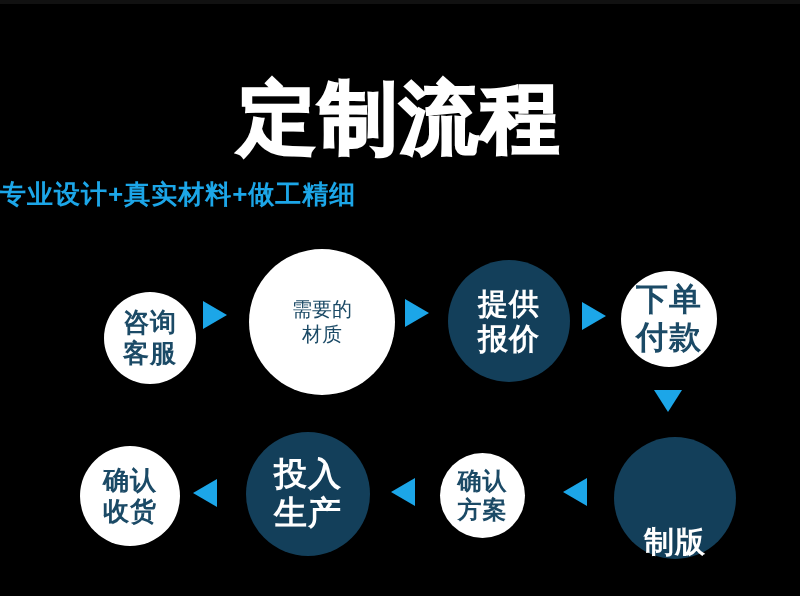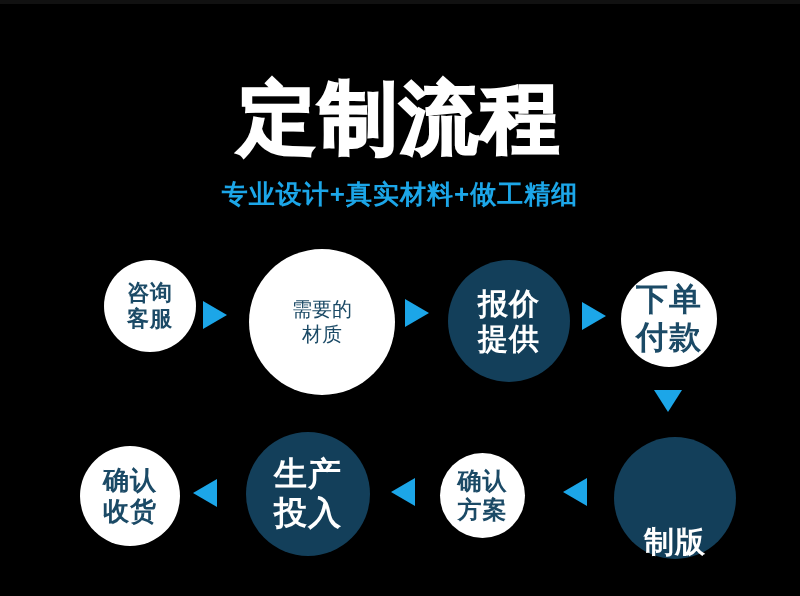--- a/index.html
+++ b/index.html
@@ -24,21 +24,21 @@
     color:#fff;
     font-size:78px;
     font-weight:900;
     letter-spacing:3px;
     -webkit-text-stroke:2.5px #fff;
     line-height:1.1;
     white-space:nowrap;
   }
   .subtitle{
     position:absolute;top:173px;left:0;width:100%;
-    text-align:center;
+    text-align:left;
     color:var(--accent);
     font-size:26px;
     font-weight:700;
     letter-spacing:1px;
     white-space:nowrap;
   }
   .node{
     position:absolute;
     border-radius:50%;
     display:flex;flex-direction:column;
@@ -70,37 +70,37 @@
   }
 </style>
 </head>
 <body>
 
 <div class="canvas">
 
   <div class="title">定制流程</div>
   <div class="subtitle">专业设计+真实材料+做工精细</div>
 
-  <div class="node white" style="left:104px;top:256px;width:92px;height:92px;font-size:22px;">
+  <div class="node white" style="left:104px;top:288px;width:92px;height:92px;font-size:26px;">
     <span class="ln">咨询</span>
     <span class="ln">客服</span>
   </div>
 
   <div class="arrow right" style="left:203px;top:297px;"></div>
 
   <div class="node white light-weight" style="left:249px;top:245px;width:146px;height:146px;font-size:20px;">
     <span class="ln">需要的</span>
     <span class="ln">材质</span>
   </div>
 
   <div class="arrow right" style="left:405px;top:295px;"></div>
 
   <div class="node dark" style="left:448px;top:256px;width:122px;height:122px;font-size:30px;">
+    <span class="ln">提供</span>
     <span class="ln">报价</span>
-    <span class="ln">提供</span>
   </div>
 
   <div class="arrow right" style="left:582px;top:298px;"></div>
 
   <div class="node white" style="left:621px;top:267px;width:96px;height:96px;font-size:32px;">
     <span class="ln">下单</span>
     <span class="ln">付款</span>
   </div>
 
   <div class="arrow down" style="left:654px;top:386px;"></div>
@@ -112,22 +112,22 @@
   <div class="arrow left" style="left:563px;top:474px;"></div>
 
   <div class="node white" style="left:440px;top:449px;width:85px;height:85px;font-size:24px;">
     <span class="ln">确认</span>
     <span class="ln">方案</span>
   </div>
 
   <div class="arrow left" style="left:391px;top:474px;"></div>
 
   <div class="node dark" style="left:246px;top:428px;width:124px;height:124px;font-size:33px;">
+    <span class="ln">投入</span>
     <span class="ln">生产</span>
-    <span class="ln">投入</span>
   </div>
 
   <div class="arrow left" style="left:193px;top:475px;"></div>
 
   <div class="node white" style="left:80px;top:442px;width:100px;height:100px;font-size:26px;">
     <span class="ln">确认</span>
     <span class="ln">收货</span>
   </div>
 
 </div>

